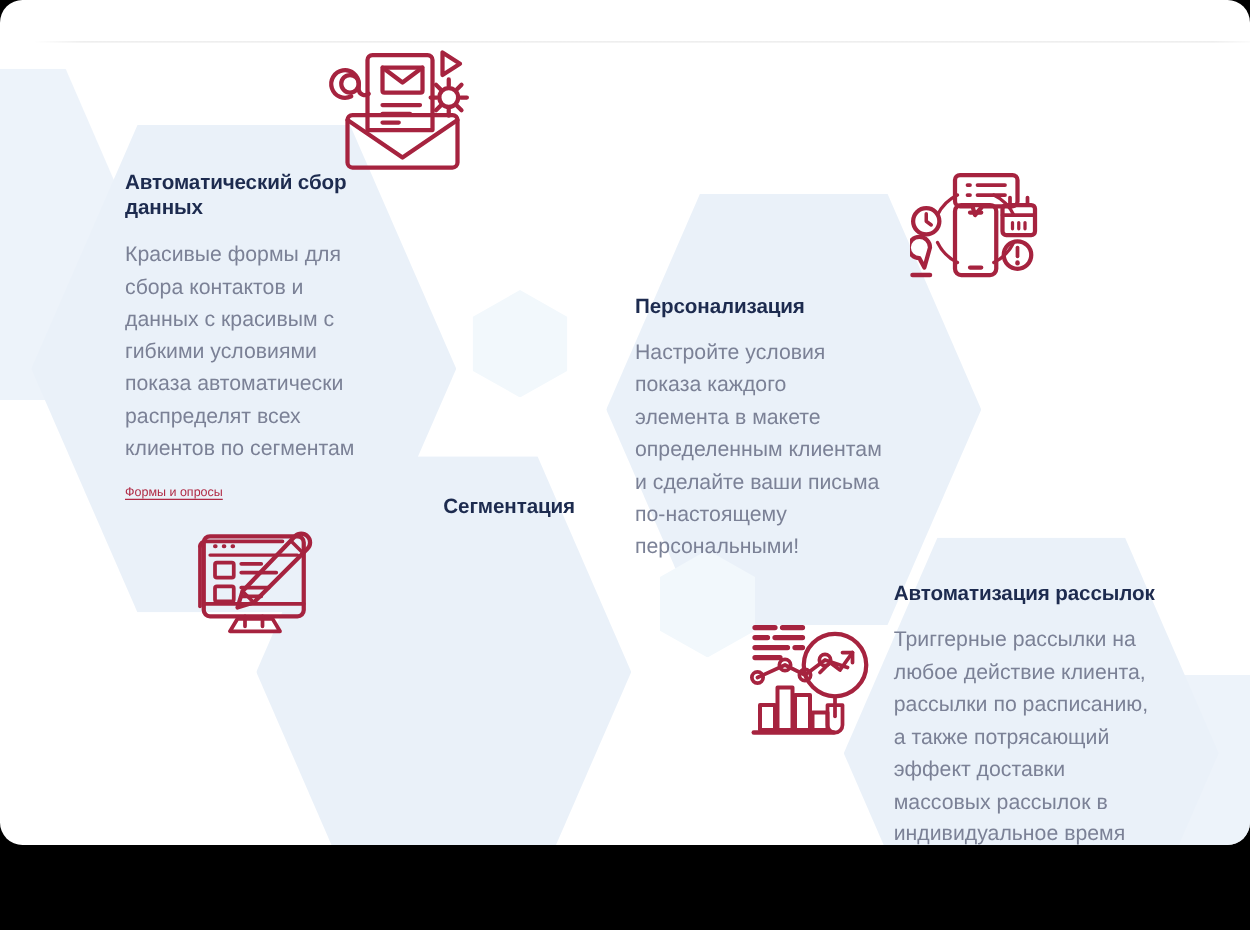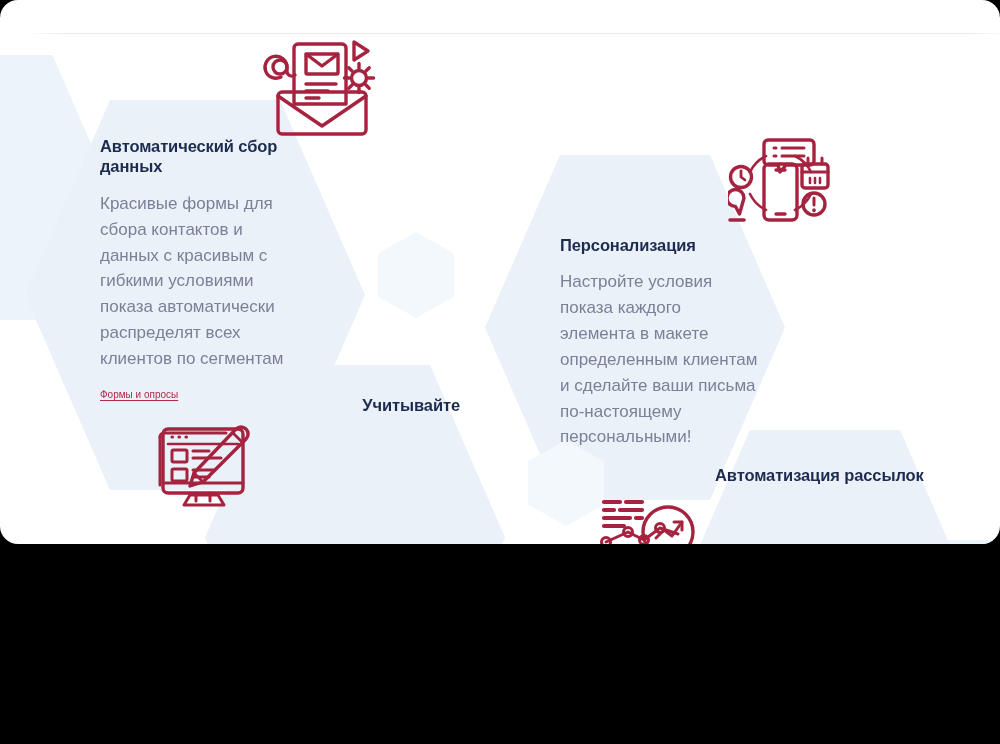--- a/index.html
+++ b/index.html
@@ -12,21 +12,21 @@
     width: 1000px;
     height: 744px;
     overflow: hidden;
     font-family: "Liberation Sans", "DejaVu Sans", sans-serif;
   }
 
   
   .page {
     position: relative;
     width: 1000px;
-    height: 544px;
+    height: 676px;
     background: #ffffff;
     border-radius: 18px;
     overflow: hidden;
   }
 
   .top-divider {
     position: absolute;
     left: 27px;
     top: 33px;
     width: 973px;
@@ -86,21 +86,21 @@
     -webkit-clip-path: polygon(25% 0%, 75% 0%, 100% 50%, 75% 100%, 25% 100%, 0% 50%);
     clip-path: polygon(25% 0%, 75% 0%, 100% 50%, 75% 100%, 25% 100%, 0% 50%);
   }
 
   
   .card {
     position: absolute;
     box-sizing: border-box;
   }
   .card-1 { left: 100px; top: 136px; width: 205px; }
-  .card-2 { left: 560px; top: 235px; width: 200px; text-align: left; }
+  .card-2 { left: 508px; top: 235px; width: 200px; text-align: left; }
   .card-3 { left: 245px; top: 395px; width: 215px; text-align: right; }
   .card-4 { left: 715px; top: 465px; width: 215px; }
 
   .card-title {
     margin: 0 0 14px 0;
     font-size: 16.5px;
     line-height: 1.24;
     font-weight: bold;
     color: #1d2b4f;
     letter-spacing: -0.1px;
@@ -301,20 +301,21 @@
     <p class="card-body">Красивые формы для сбора контактов и данных с красивым с гибкими условиями показа автоматически распределят всех клиентов по сегментам</p>
     <a class="card-link" href="#">Формы и опросы</a>
   </div>
 
   <div class="card card-2">
     <h3 class="card-title">Персонализация</h3>
     <p class="card-body">Настройте условия показа каждого элемента в макете определенным клиентам и сделайте ваши письма по-настоящему персональными!</p>
   </div>
 
   <div class="card card-3">
-    <h3 class="card-title">Учитывайте</h3>
+    <h3 class="card-title">Сегментация</h3>
   </div>
 
   <div class="card card-4">
     <h3 class="card-title">Автоматизация рассылок</h3>
+    <p class="card-body">Триггерные рассылки на любое действие клиента, рассылки по расписанию, а также потрясающий эффект доставки массовых рассылок в индивидуальное время</p>
   </div>
 
 </div>
 
 </body></html>

